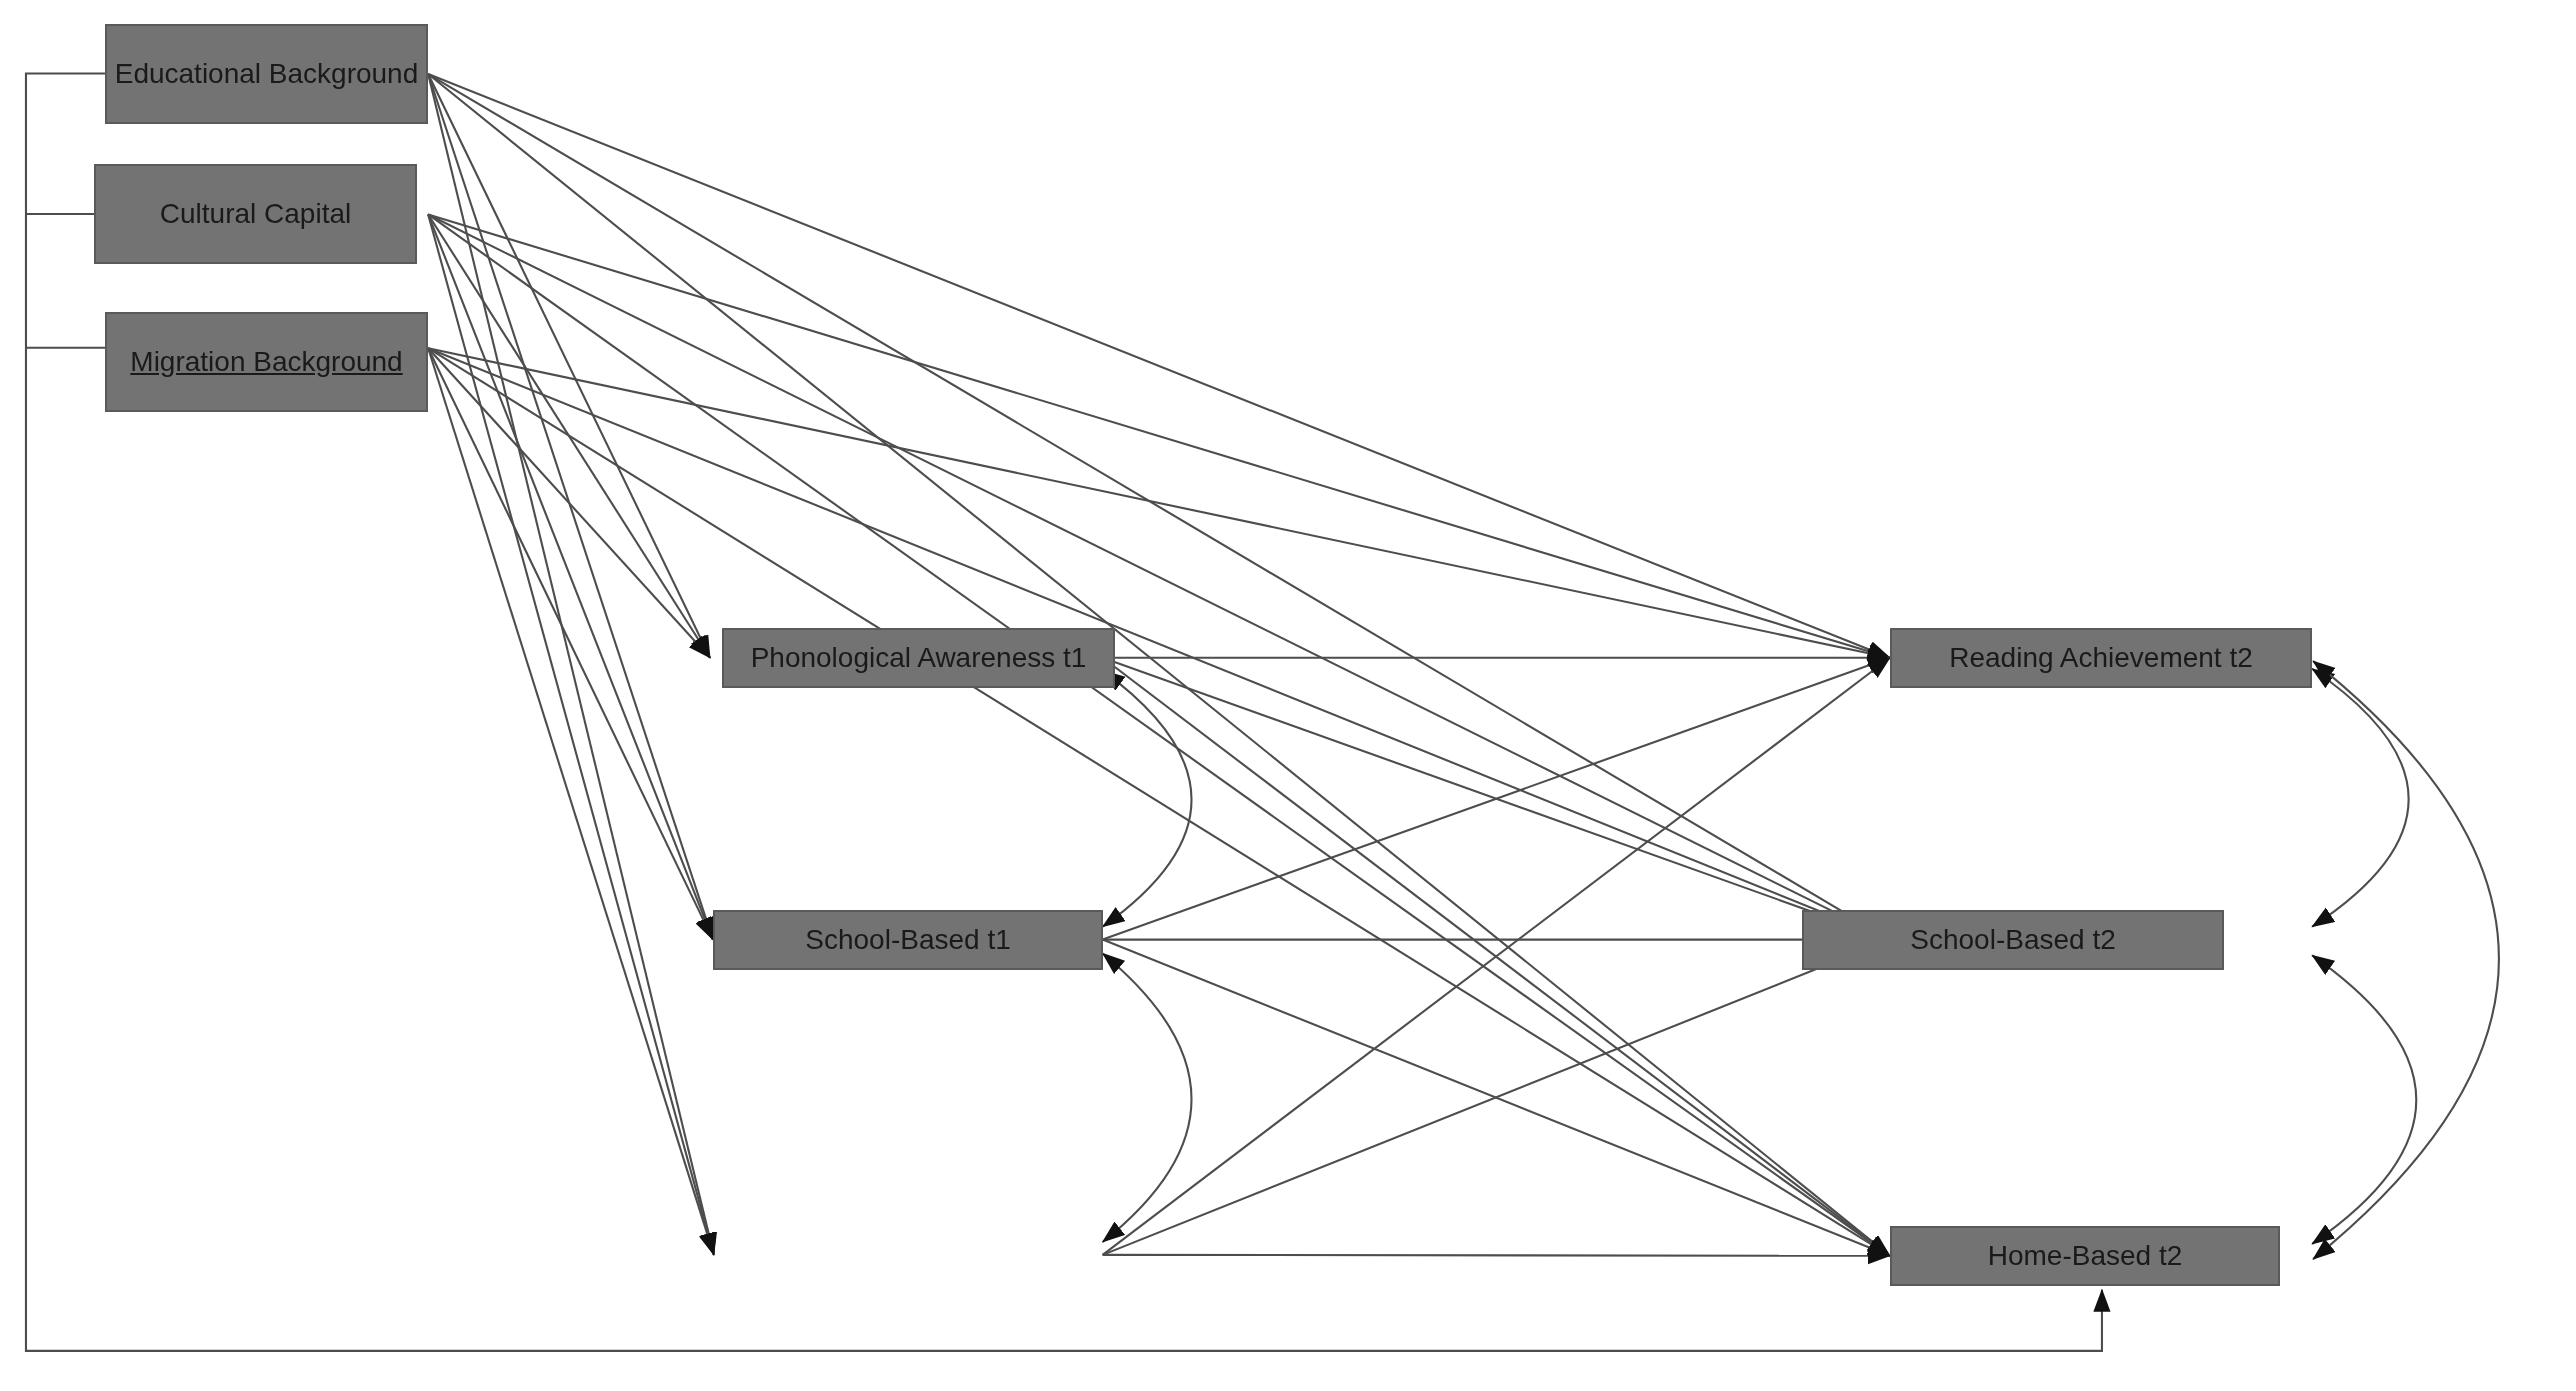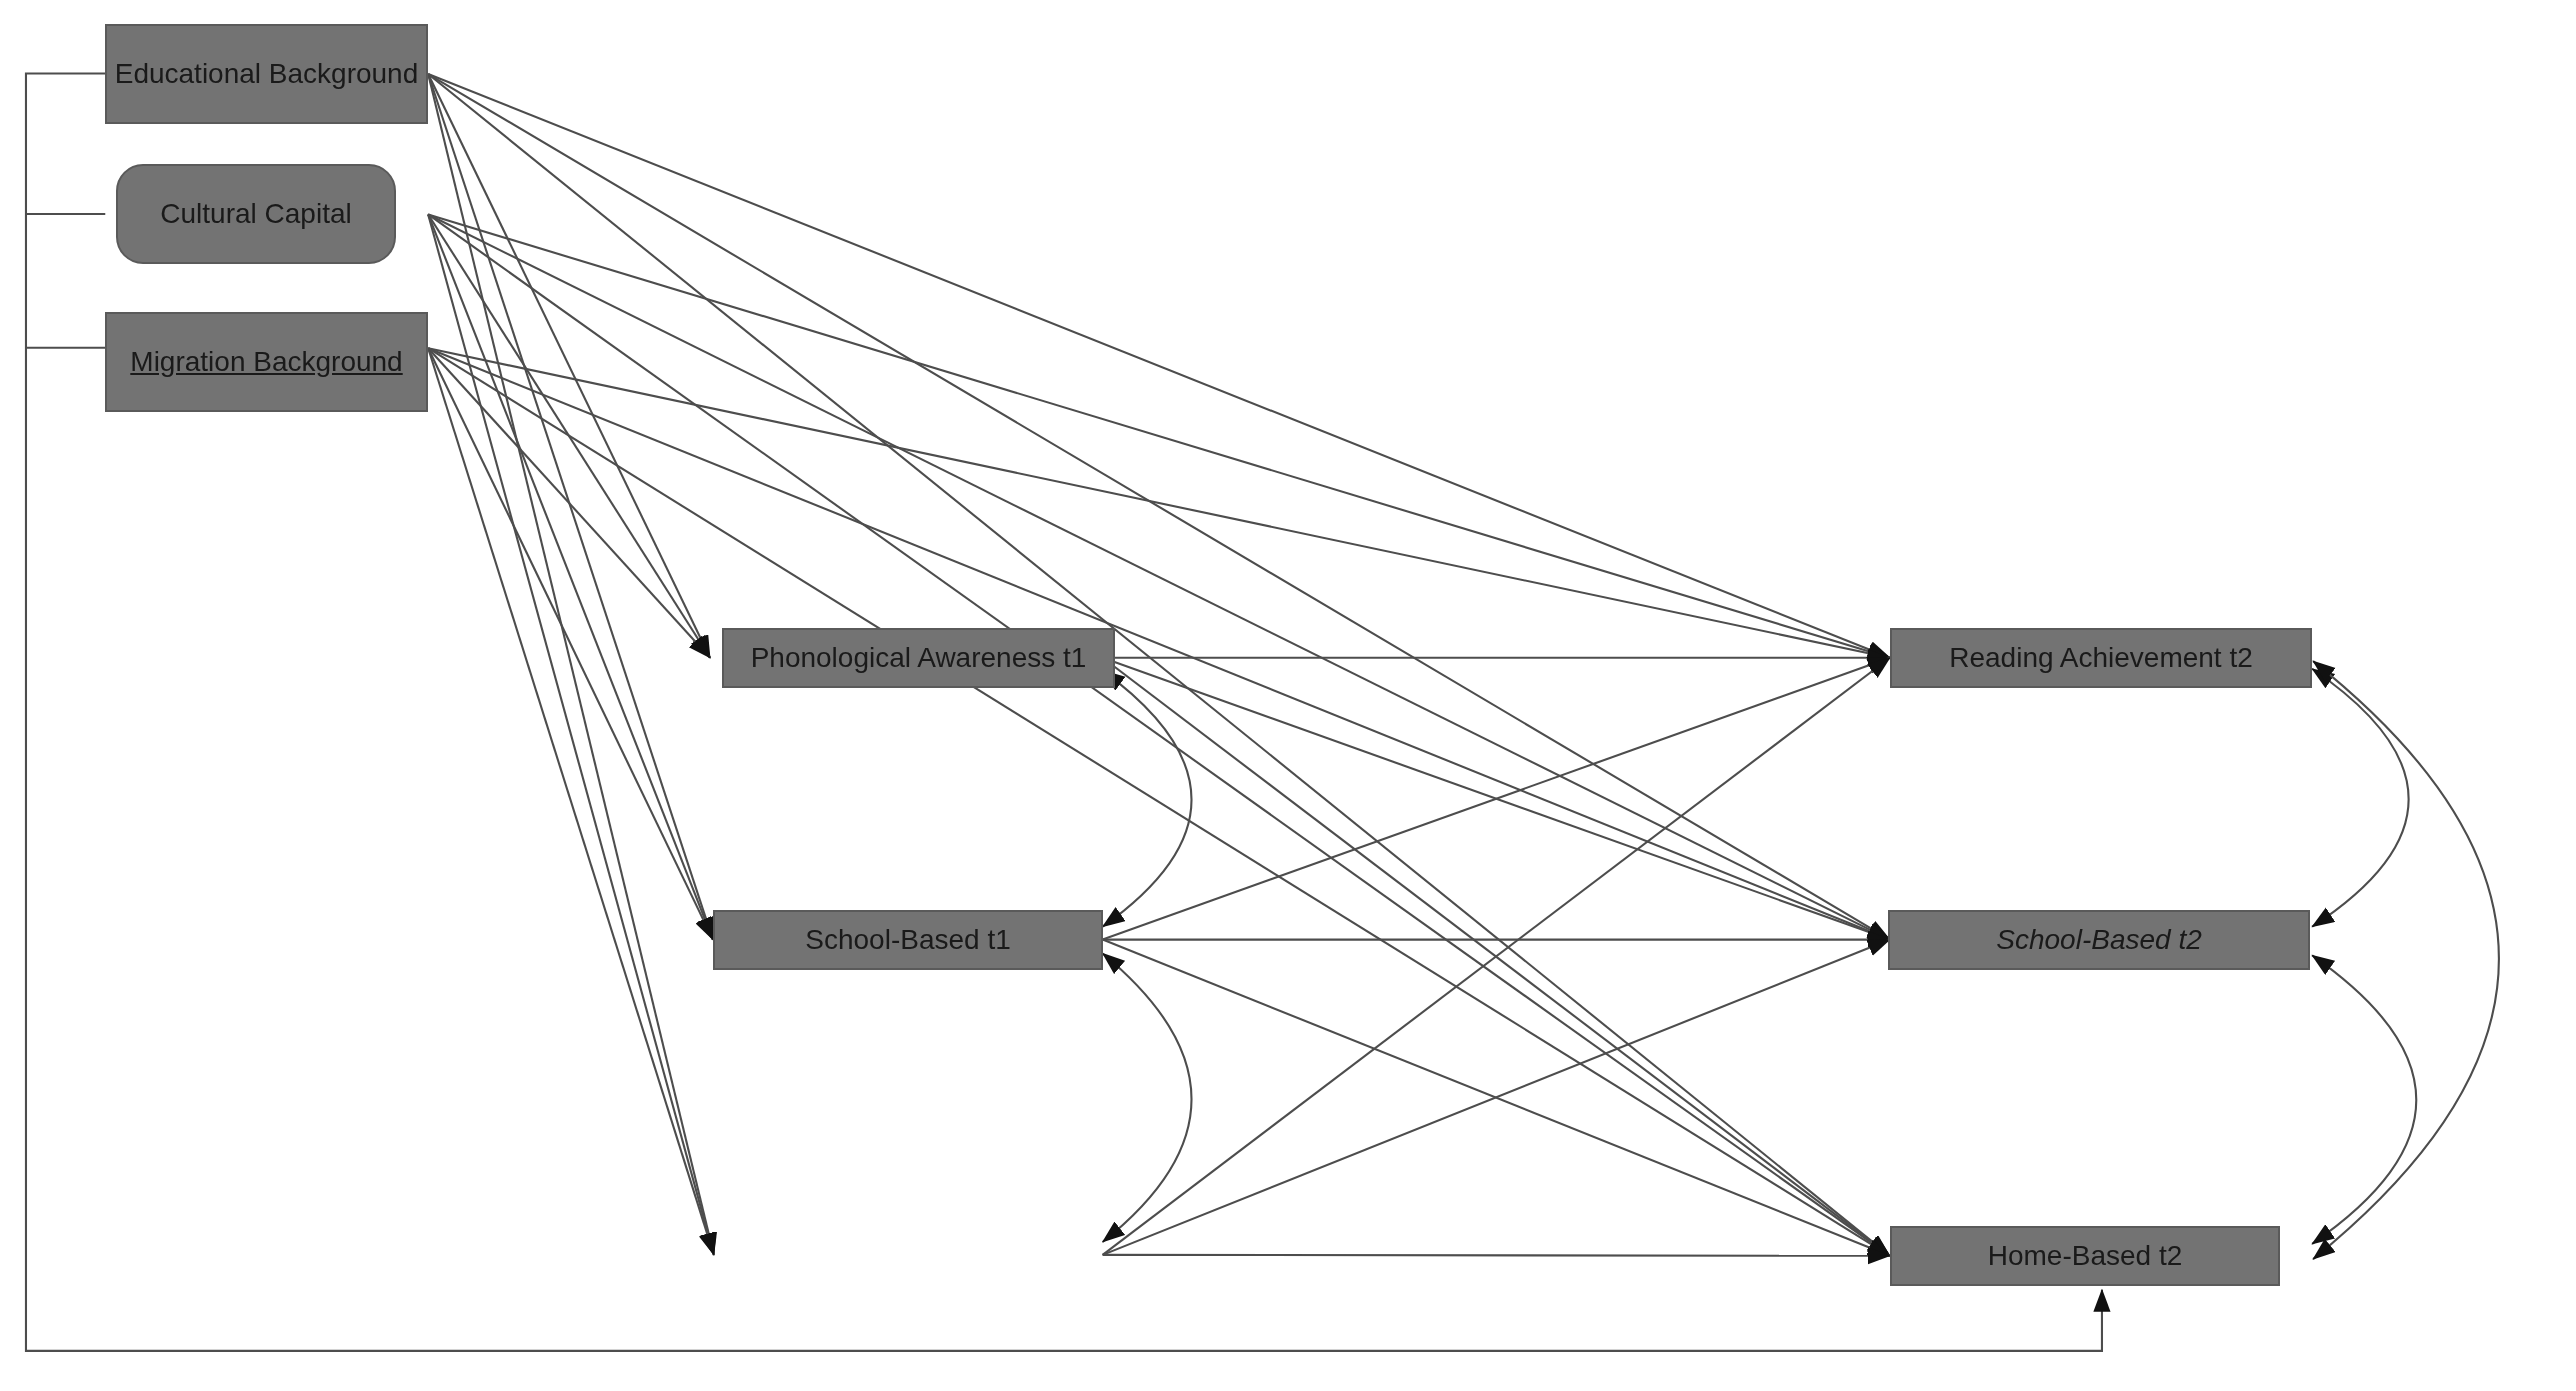--- a/index.html
+++ b/index.html
@@ -58,36 +58,36 @@
         <path d="M 2421 692 Q 2810 1002 2421 1318" marker-start="url(#arrow)" marker-end="url(#arrow)" class="edge"></path>
         <polyline points="110,77 27,77 27,1414 2200,1414 2200,1350" marker-end="url(#arrow)" class="edge"></polyline>
         <polyline points="27,224 110,224" class="edge"></polyline>
         <polyline points="27,364 110,364" class="edge"></polyline>
       </g>
   </svg>
 
   <div class="node" style="left: 105px; top: 24px; width: 323px; height: 100px;">
     <span>Educational Background</span>
   </div>
-  <div class="node" style="left: 116px; top: 164px; width: 280px; height: 100px; border-radius: 27px;">
+  <div class="node" style="left: 94px; top: 164px; width: 323px; height: 100px;">
     <span>Cultural Capital</span>
   </div>
   <div class="node" style="left: 105px; top: 312px; width: 323px; height: 100px; text-decoration: underline;">
     <span>Migration Background</span>
   </div>
   <div class="node" style="left: 710px; top: 628px; width: 393px; height: 60px; margin-left: 12px;">
     <span>Phonological Awareness t1</span>
   </div>
   <div class="node" style="left: 713px; top: 910px; width: 390px; height: 60px;">
     <span>School-Based t1</span>
   </div>
   <div class="node" style="left: 1890px; top: 628px; width: 422px; height: 60px;">
     <span>Reading Achievement t2</span>
   </div>
-  <div class="node" style="left: 1888px; top: 910px; width: 422px; height: 60px; font-style: italic;">
+  <div class="node" style="left: 1802px; top: 910px; width: 422px; height: 60px;">
     <span>School-Based t2</span>
   </div>
   <div class="node" style="left: 1890px; top: 1226px; width: 390px; height: 60px;">
     <span>Home-Based t2</span>
   </div>
 
 </div>
 
 
 </body></html>

